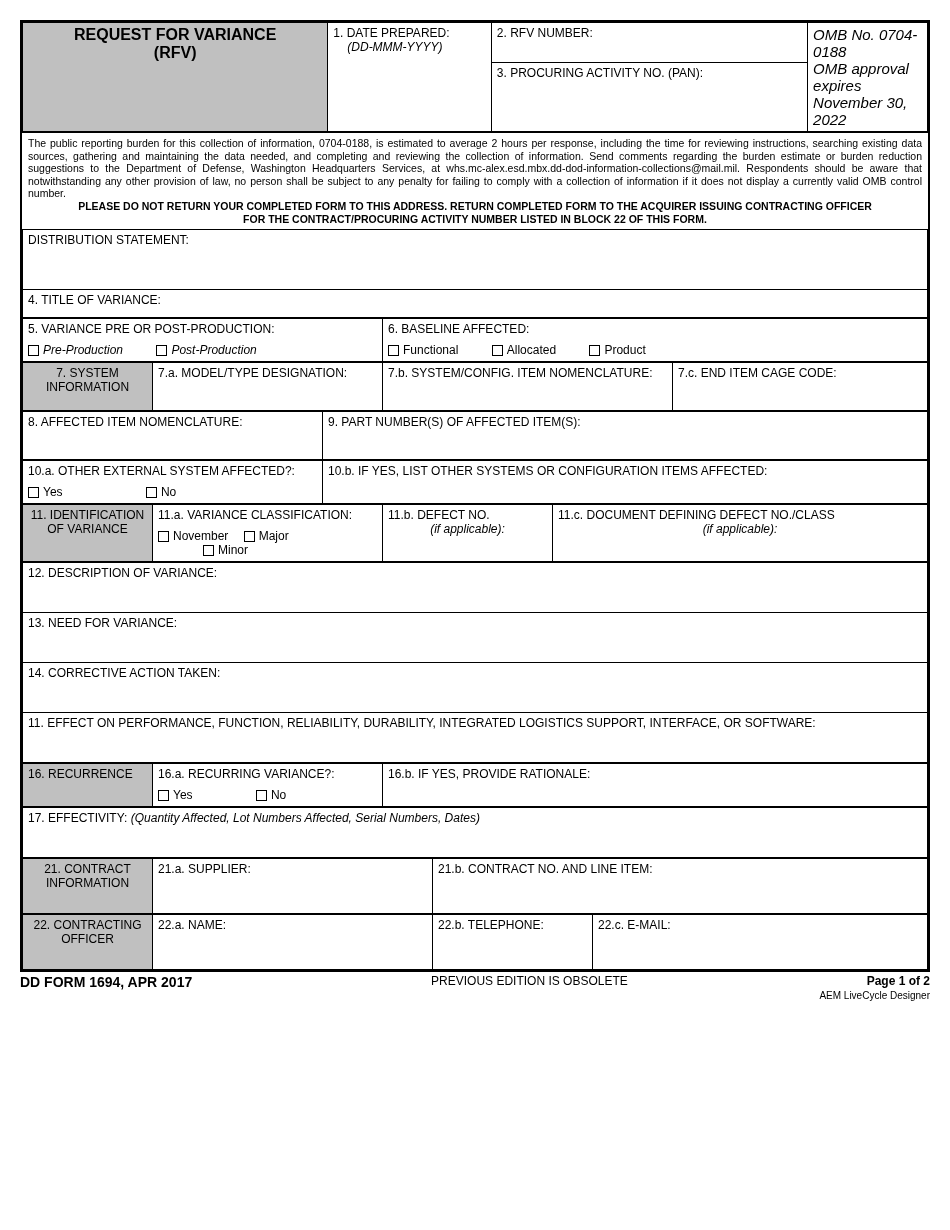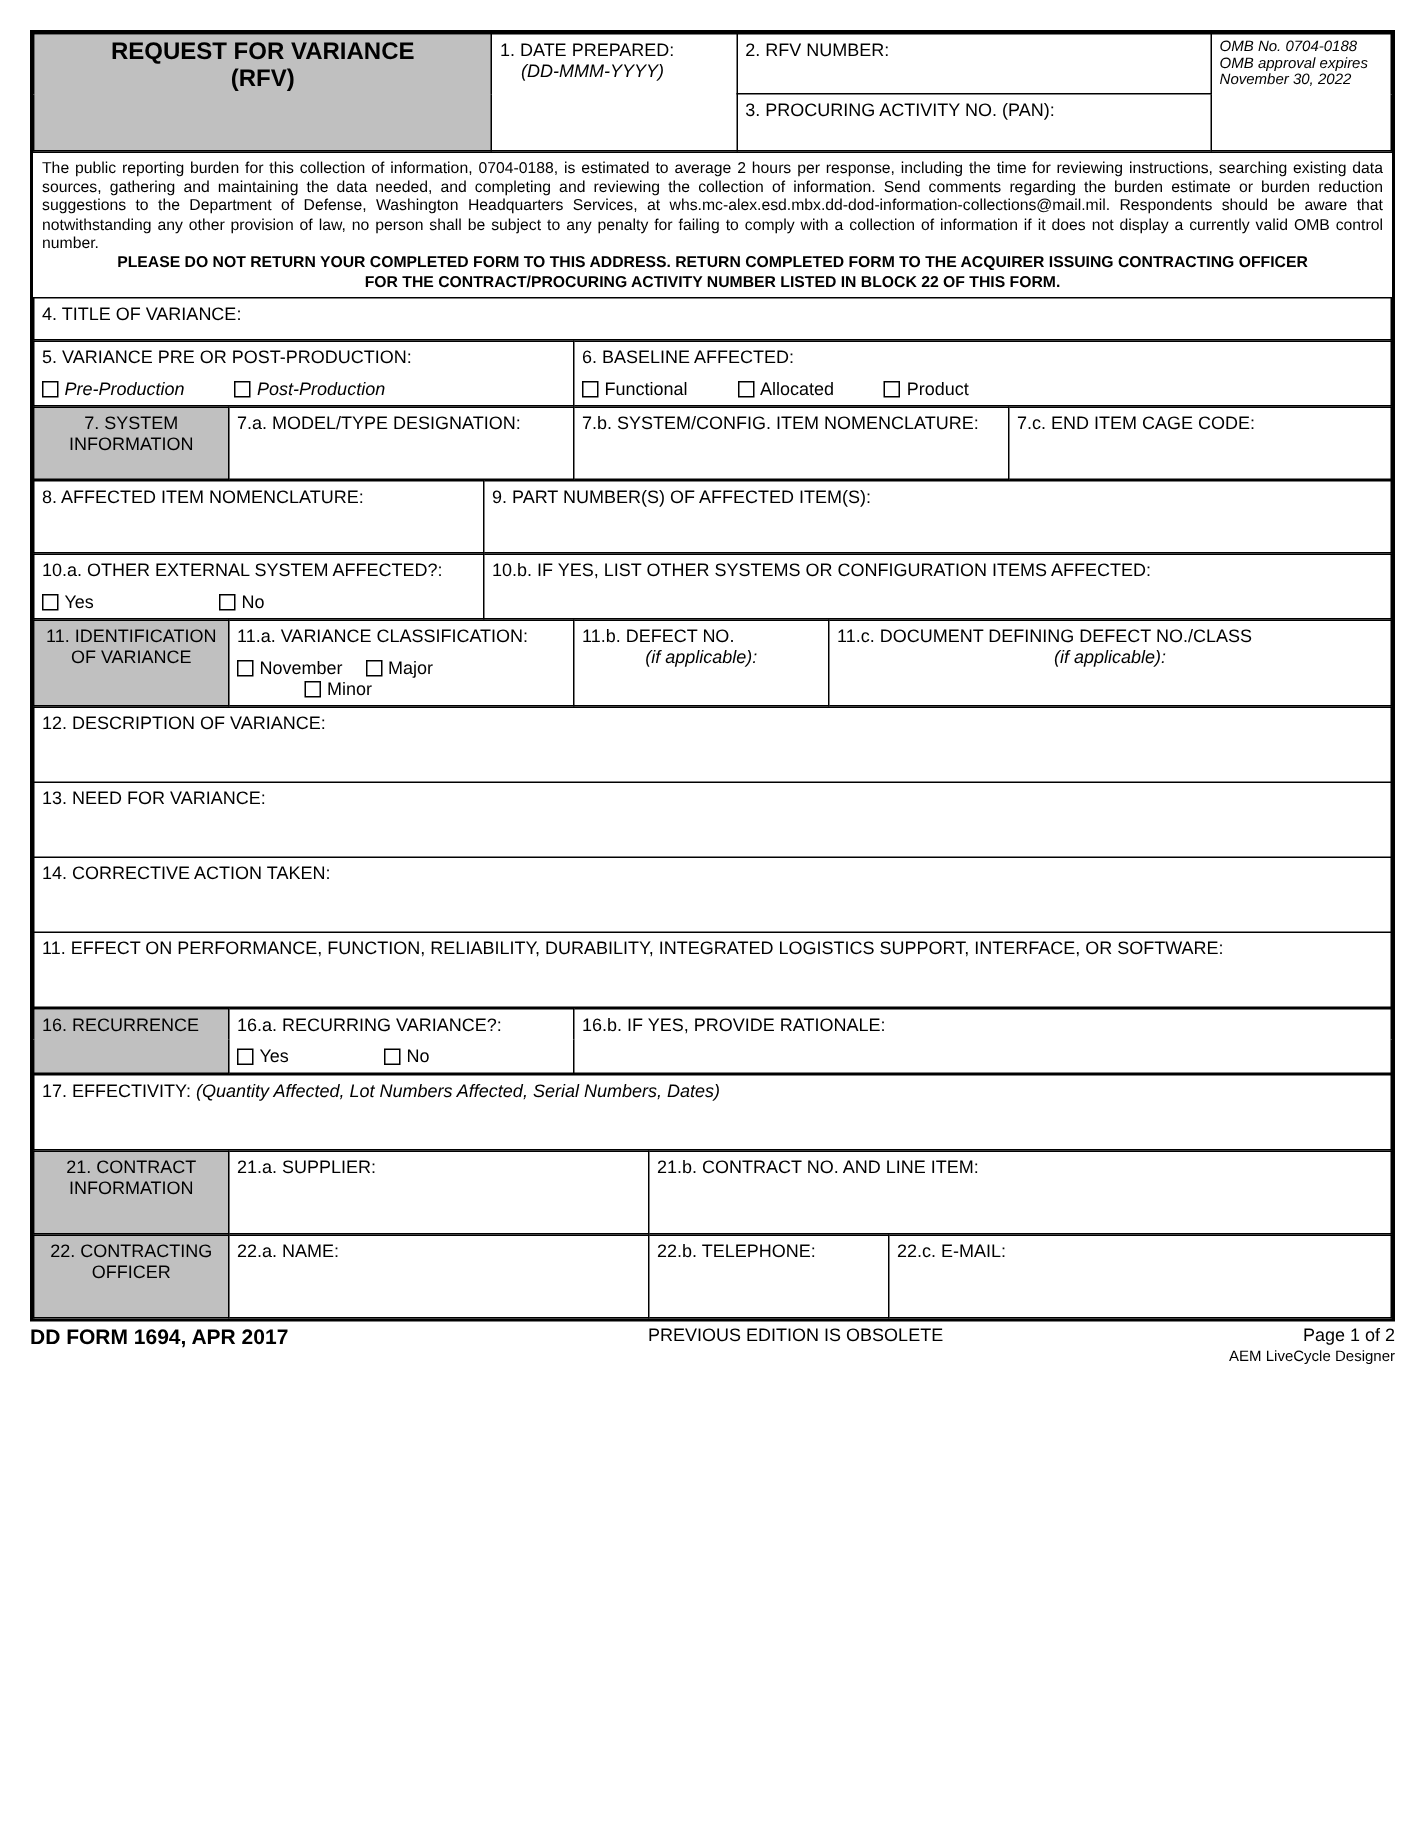--- a/index.html
+++ b/index.html
@@ -15,21 +15,21 @@
   }
   .gray { background: #c0c0c0; }
   .cell {
     border: 1px solid #000;
     padding: 3px 5px;
     font-size: 12px;
     vertical-align: top;
     margin-top: 24px;
   }
   table { border-collapse: collapse; width: 100%; }
-  .small { font-size: 10px; }
+  .small { font-size: 15px; }
   .italic { font-style: italic; }
   .bold { font-weight: bold; }
   .center { text-align: center; }
   .checkbox {
     display: inline-block;
     width: 11px;
     height: 11px;
     border: 1px solid #000;
     background: #fff;
     vertical-align: middle;
@@ -41,21 +41,21 @@
     padding: 4px 6px;
     line-height: 1.2;
   }
   .footer-row {
     display: flex;
     justify-content: space-between;
     font-size: 12px;
     margin-top: 2px;
   }
   .footer-left { font-weight: bold; font-size: 14px;}
-  .footer-right { text-align: left; }
+  .footer-right { text-align: left; font-weight: bold; }
   .designer { font-size: 10px; text-align: right;}
   .title-big { font-size: 16px; font-weight: bold; text-align:center;}
   .chk-row { padding-top: 4px; padding-bottom: 4px;}
   .chk-item { display:inline-block; margin-right: 30px;}
 </style>
 </head>
 <body>
 
 <div class="form-border">
 <table>
@@ -87,20 +87,23 @@
     </table>
 
 <div class="burden" style="border-top:1px solid #000;">
   <span>The public reporting burden for this collection of information, 0704-0188, is estimated to average 2 hours per response, including the time for reviewing instructions, searching existing data sources, gathering and maintaining the data needed, and completing and reviewing the collection of information. Send comments regarding the burden estimate or burden reduction suggestions to the Department of Defense, Washington Headquarters Services, at whs.mc-alex.esd.mbx.dd-dod-information-collections@mail.mil. Respondents should be aware that notwithstanding any other provision of law, no person shall be subject to any penalty for failing to comply with a collection of information if it does not display a currently valid OMB control number.</span><br>
   <div class="bold center">PLEASE DO NOT RETURN YOUR COMPLETED FORM TO THIS ADDRESS. RETURN COMPLETED FORM TO THE ACQUIRER ISSUING CONTRACTING OFFICER</div>
   <div class="bold center">FOR THE CONTRACT/PROCURING ACTIVITY NUMBER LISTED IN BLOCK 22 OF THIS FORM.</div>
 </div>
 
 <table>
   <tbody>
+        <tr>
+          <td class="cell" style="height:60px;"><span>DISTRIBUTION STATEMENT:</span></td>
+        </tr>
   <tr>
           <td class="cell" style="height:28px;"><span>4.  TITLE OF VARIANCE:</span></td>
         </tr>
 </tbody>
     </table>
 
 <table>
   <tbody>
         <tr>
     <td class="cell" style="width:360px; border-bottom:none;"><span>5.  VARIANCE PRE OR POST-PRODUCTION:</span></td>

